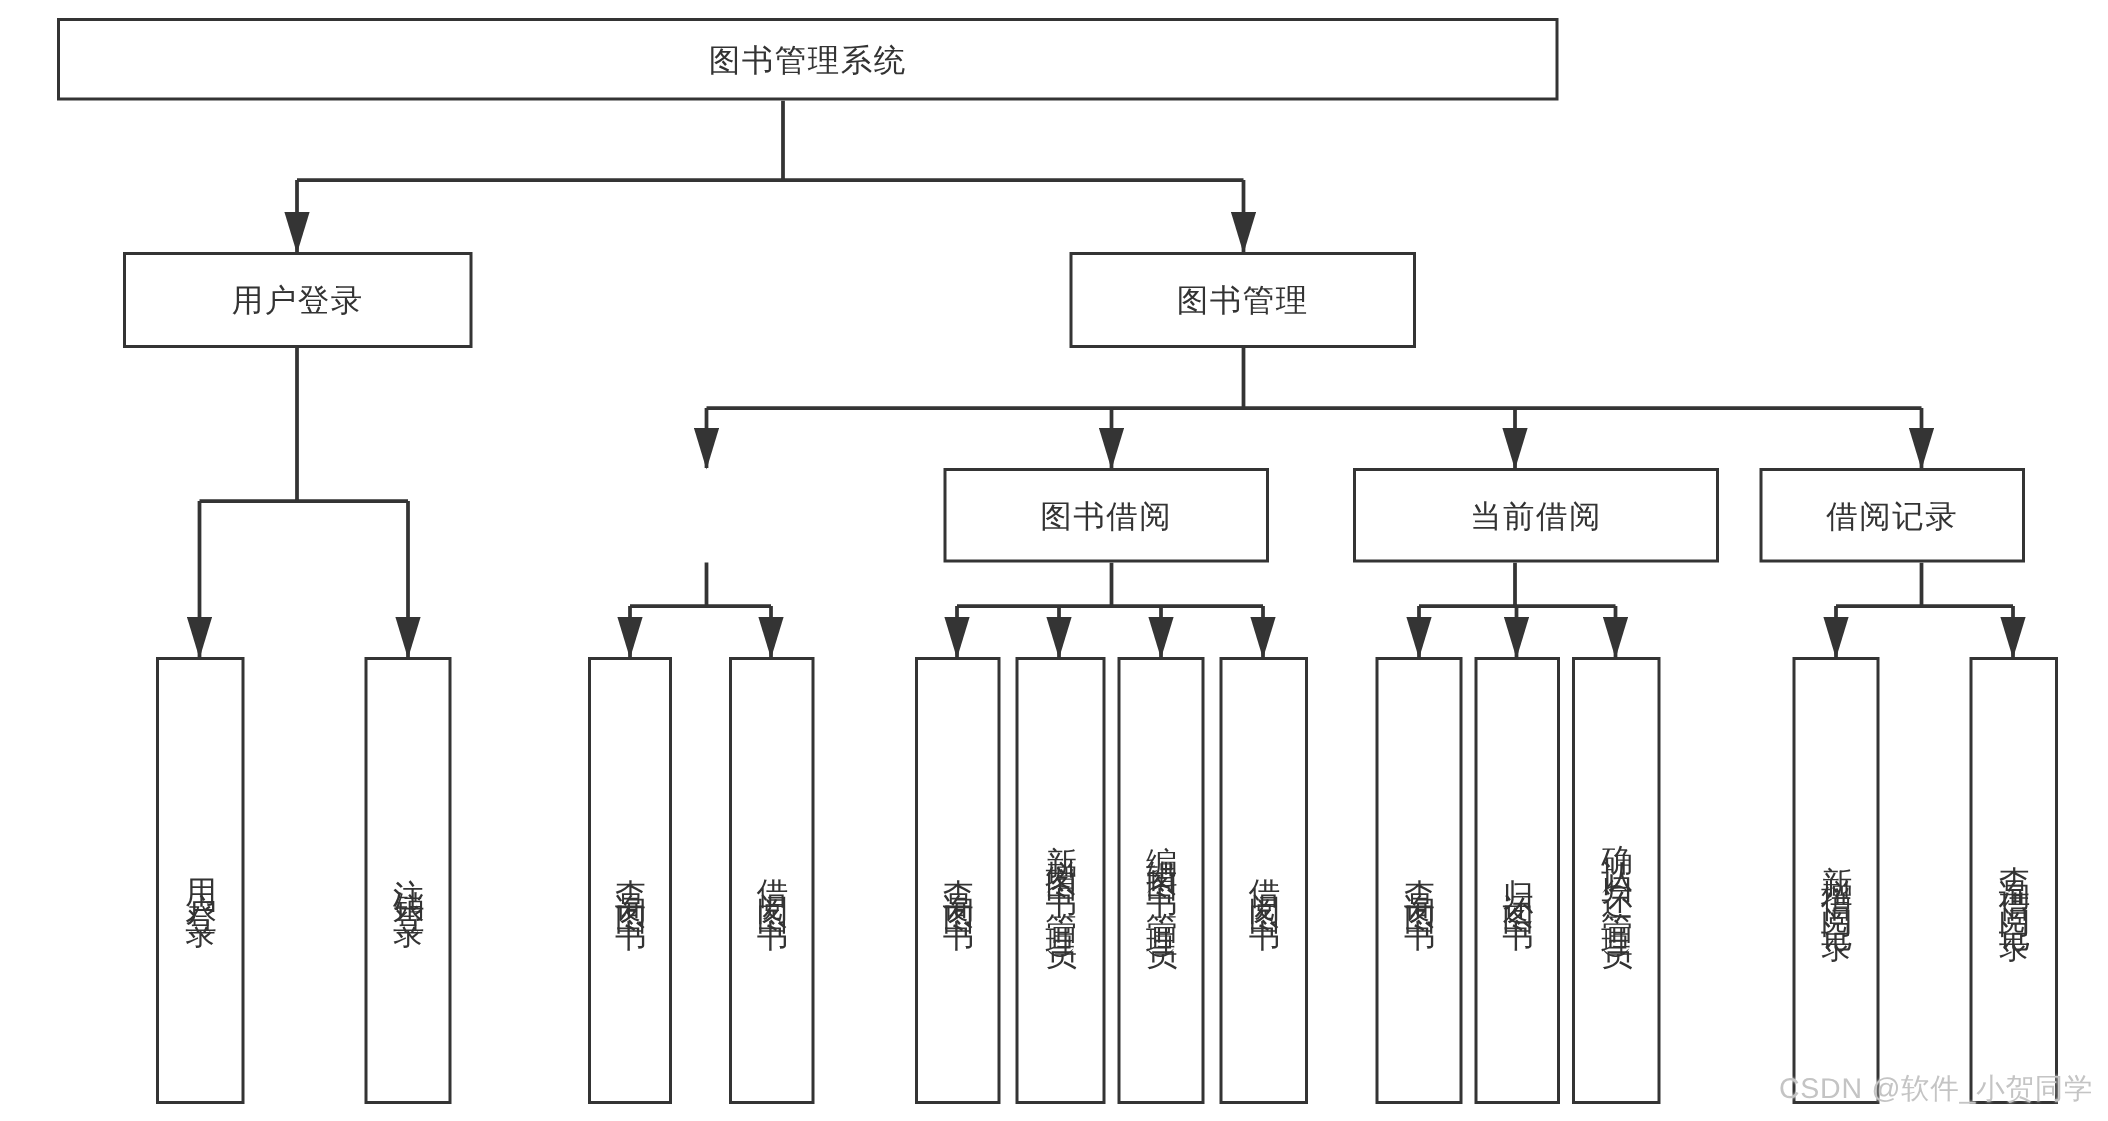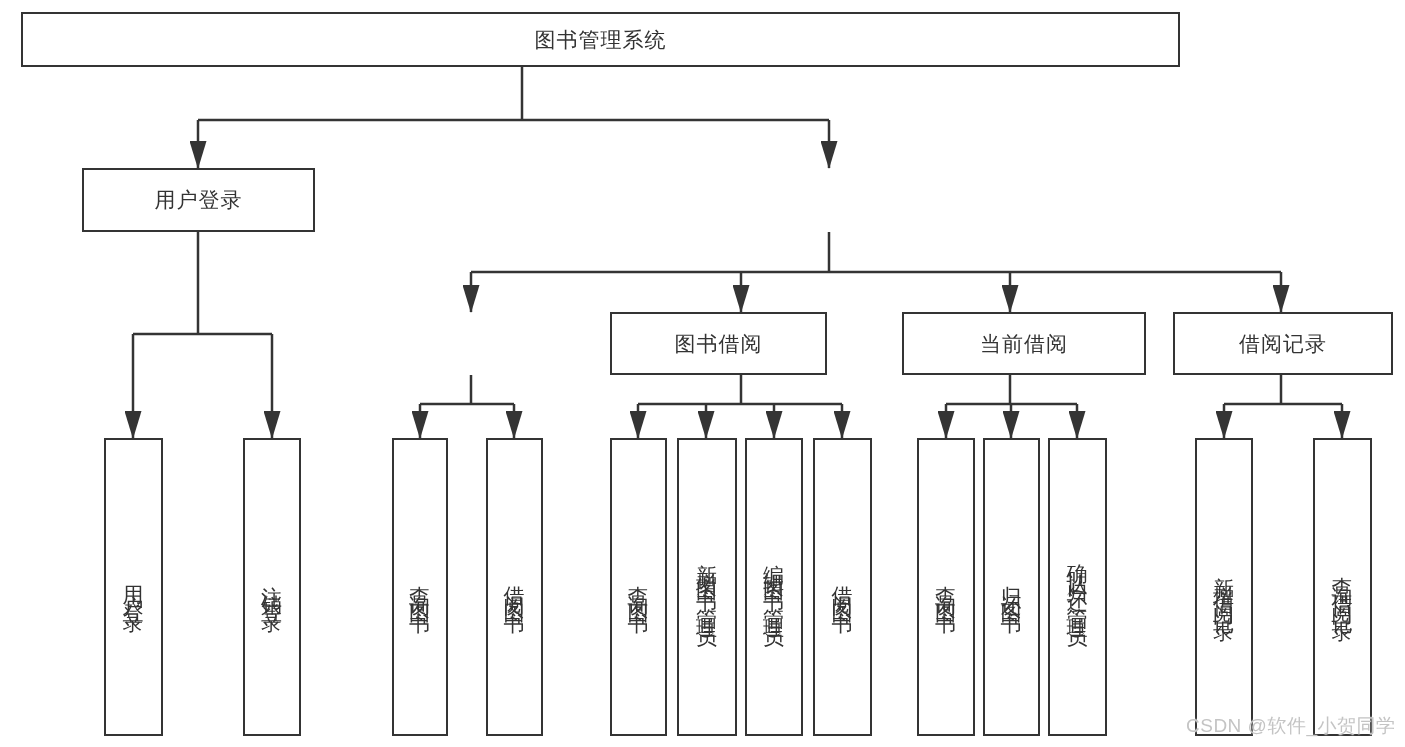--- a/index.html
+++ b/index.html
@@ -60,35 +60,38 @@
       <line x1="774" y1="404" x2="774" y2="438" marker-end="url(#arw)"></line>
       <line x1="842" y1="404" x2="842" y2="438" marker-end="url(#arw)"></line>
       <line x1="946" y1="404" x2="946" y2="438" marker-end="url(#arw)"></line>
       <line x1="1011" y1="404" x2="1011" y2="438" marker-end="url(#arw)"></line>
       <line x1="1077" y1="404" x2="1077" y2="438" marker-end="url(#arw)"></line>
       <line x1="1224" y1="404" x2="1224" y2="438" marker-end="url(#arw)"></line>
       <line x1="1342" y1="404" x2="1342" y2="438" marker-end="url(#arw)"></line>
     </g>
   </svg>
 
-  <div class="node h" style="left:21px;top:12px;width:1159px;height:55px">
+  <div class="node h" style="left:38px;top:12px;width:1001px;height:55px">
     <span>图书管理系统</span>
   </div>
 
   <div class="node h" style="left:82px;top:168px;width:233px;height:64px">
     <span>用户登录</span>
   </div>
+  <div class="node h" style="left:713px;top:168px;width:231px;height:64px">
+    <span>图书管理</span>
+  </div>
 
-  <div class="node h" style="left:610px;top:312px;width:217px;height:63px">
+  <div class="node h" style="left:629px;top:312px;width:217px;height:63px">
     <span>图书借阅</span>
   </div>
   <div class="node h" style="left:902px;top:312px;width:244px;height:63px">
     <span>当前借阅</span>
   </div>
-  <div class="node h" style="left:1173px;top:312px;width:220px;height:63px">
+  <div class="node h" style="left:1173px;top:312px;width:177px;height:63px">
     <span>借阅记录</span>
   </div>
 
   <div class="node v" style="left:104px;top:438px;width:59px;height:298px">
     <span>用户登录</span>
   </div>
   <div class="node v" style="left:243px;top:438px;width:58px;height:298px">
     <span>注销登录</span>
   </div>
 

